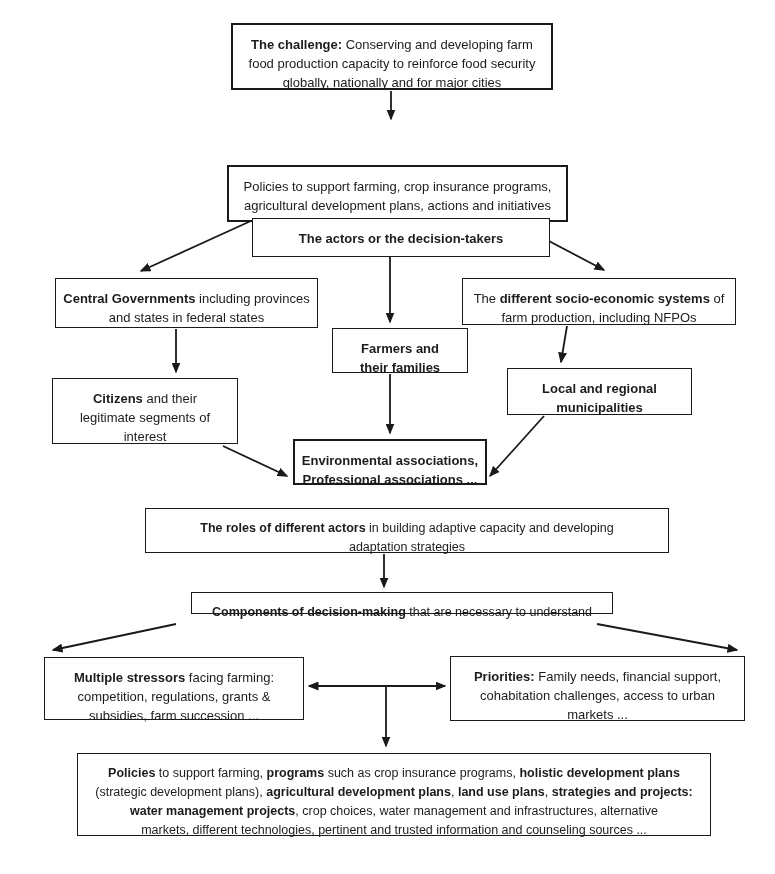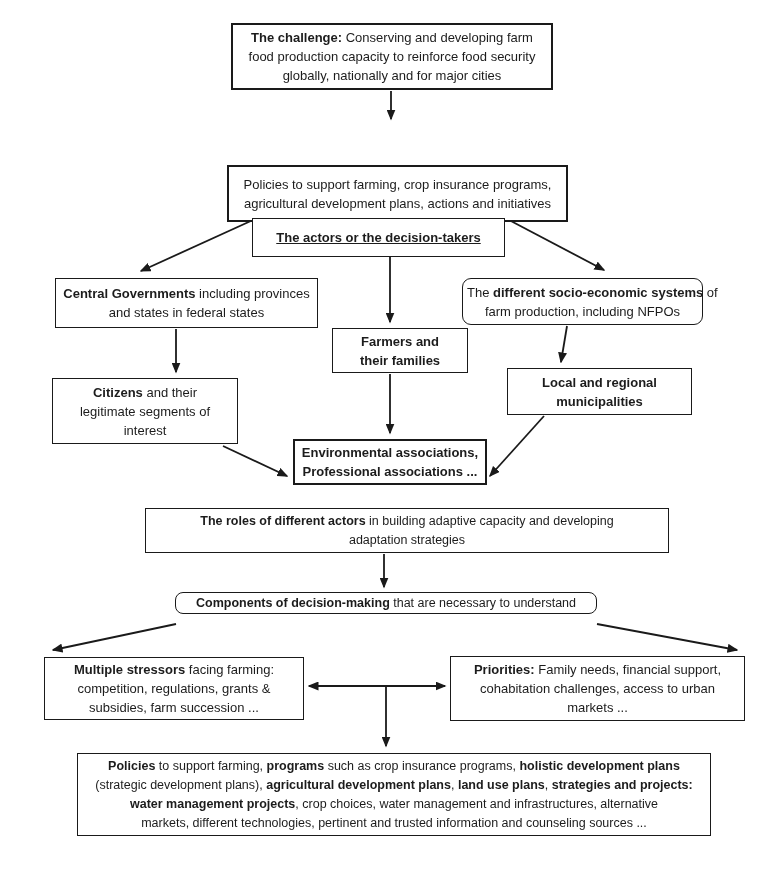--- a/index.html
+++ b/index.html
@@ -9,21 +9,21 @@
     background:#ffffff;
     font-family:"Liberation Sans", sans-serif;
     color:#1c1c1c;
     overflow:hidden;
   }
   .box{
     position:absolute;
     border:1.5px solid #1a1a1a;
     background:#ffffff;
     display:flex;flex-direction:column;
-    justify-content:center;
+    justify-content:flex-start;
     text-align:center;
     font-size:13px;line-height:19px;
     box-sizing:border-box;
     padding:10px 4px;
   }
   .box.thick{border-width:2px;}
   .box .ln{white-space:nowrap;}
   .box.wrapfit{font-size:12.5px;}
   svg.arrows{position:absolute;left:0;top:0;}
   line{stroke:#1a1a1a;stroke-width:1.8;}
@@ -64,30 +64,30 @@
     <div class="ln"><b>The challenge: </b><span> Conserving and developing farm</span></div>
     <div class="ln">food production capacity to reinforce food security</div>
     <div class="ln">globally, nationally and for major cities</div>
   </div>
 
   <div class="box thick" style="left:227px;top:125px;width:341px;height:57px;margin-top:40px;">
     <div class="ln">Policies to support farming, crop insurance programs,</div>
     <div class="ln">agricultural development plans, actions and initiatives</div>
   </div>
 
-  <div class="box" style="left:252px;top:218px;width:253px;height:39px;text-decoration:underline;">
+  <div class="box" style="left:252px;top:218px;width:298px;height:39px;">
     <div class="ln"><b>The actors or the decision-takers</b></div>
   </div>
 
   <div class="box" style="left:55px;top:278px;width:263px;height:50px;">
     <div class="ln"><b>Central Governments</b><span> including provinces</span></div>
     <div class="ln">and states in federal states</div>
   </div>
 
-  <div class="box" style="left:462px;top:278px;width:241px;height:47px;border-radius:9px;">
+  <div class="box" style="left:462px;top:278px;width:274px;height:47px;">
     <div class="ln"><span>The </span><b>different socio-economic systems</b><span> of</span></div>
     <div class="ln">farm production, including NFPOs</div>
   </div>
 
   <div class="box" style="left:332px;top:328px;width:136px;height:45px;">
     <div class="ln"><b>Farmers and</b></div>
     <div class="ln"><b>their families</b></div>
   </div>
 
   <div class="box" style="left:52px;top:378px;width:186px;height:66px;">
@@ -104,21 +104,21 @@
   <div class="box thick" style="left:293px;top:439px;width:194px;height:46px;">
     <div class="ln"><b>Environmental associations,</b></div>
     <div class="ln"><b>Professional associations ...</b></div>
   </div>
 
   <div class="box wrapfit" style="left:145px;top:508px;width:524px;height:45px;">
     <div class="ln"><b>The roles of different actors</b><span> in building adaptive capacity and developing</span></div>
     <div class="ln">adaptation strategies</div>
   </div>
 
-  <div class="box wrapfit" style="left:175px;top:592px;width:422px;height:21px;border-radius:8px;">
+  <div class="box wrapfit" style="left:191px;top:592px;width:422px;height:21px;">
     <div class="ln"><b>Components of decision-making</b><span> that are necessary to understand</span></div>
   </div>
 
   <div class="box" style="left:44px;top:657px;width:260px;height:63px;">
     <div class="ln"><b>Multiple stressors</b><span> facing farming:</span></div>
     <div class="ln">competition, regulations, grants &amp;</div>
     <div class="ln">subsidies, farm succession ...</div>
   </div>
 
   <div class="box" style="left:450px;top:656px;width:295px;height:65px;">

